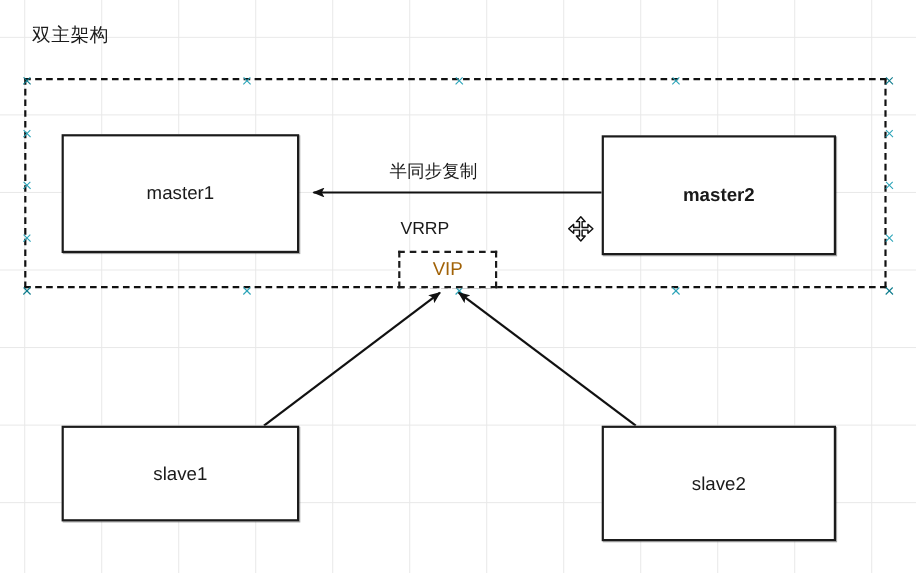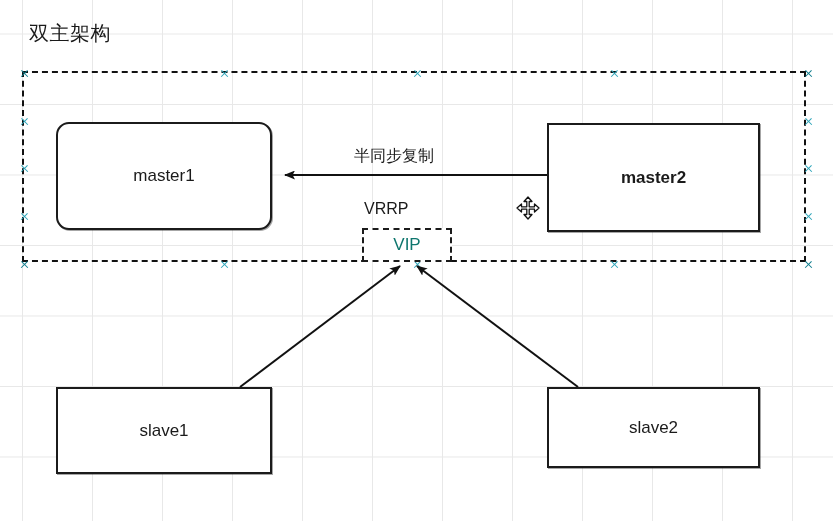--- a/index.html
+++ b/index.html
@@ -19,21 +19,21 @@
     background-size: 70px 70.5px;
     background-position: 22px -37px;
     font-family: "Liberation Sans", "DejaVu Sans", sans-serif;
   }
 
   
   .diagram-title {
     position: absolute;
     left: 29px;
     top: 20px;
-    font-size: 20px;
+    font-size: 17px;
     color: #1a1a1a;
     letter-spacing: 0.5px;
     white-space: nowrap;
   }
 
   
   .group-box {
     position: absolute;
     left: 22px;
     top: 71px;
@@ -83,21 +83,21 @@
   
   .vip-box {
     position: absolute;
     box-sizing: border-box;
     border: 2px dashed #1b1b1b;
     background: #ffffff;
     display: flex;
     align-items: center;
     justify-content: center;
     font-size: 17px;
-    color: #0f766e;
+    color: #a16207;
   }
 
   
   .edge-label {
     position: absolute;
     font-size: 16px;
     color: #1a1a1a;
     white-space: nowrap;
     background: transparent;
   }
@@ -160,33 +160,33 @@
 
     <g>
       <line x1="240" y1="387" x2="400" y2="266" stroke="#111111" stroke-width="2" marker-end="url(#arrowhead)"></line>
     </g>
 
     <g>
       <line x1="578" y1="387" x2="417" y2="266" stroke="#111111" stroke-width="2" marker-end="url(#arrowhead)"></line>
     </g>
   </svg>
 
-  <div class="node" style="left:56px; top:122px; width:216px; height:108px;border-radius:13px;">
+  <div class="node" style="left:56px; top:122px; width:216px; height:108px;">
     <span>master1</span>
   </div>
 
   <div class="node" style="left:547px; top:123px; width:213px; height:109px;font-weight:bold;">
     <span>master2</span>
   </div>
 
   <div class="node" style="left:56px; top:387px; width:216px; height:87px;">
     <span>slave1</span>
   </div>
 
-  <div class="node" style="left:547px; top:387px; width:213px; height:81px;">
+  <div class="node" style="left:547px; top:387px; width:213px; height:105px;">
     <span>slave2</span>
   </div>
 
   <div class="edge-label" style="left:354px; top:146px;">半同步复制</div>
 
   <div class="edge-label" style="left:364px; top:200px;">VRRP</div>
 
   <div class="vip-box" style="left:362px; top:228px; width:90px; height:34px;">
     <span>VIP</span>
   </div>

